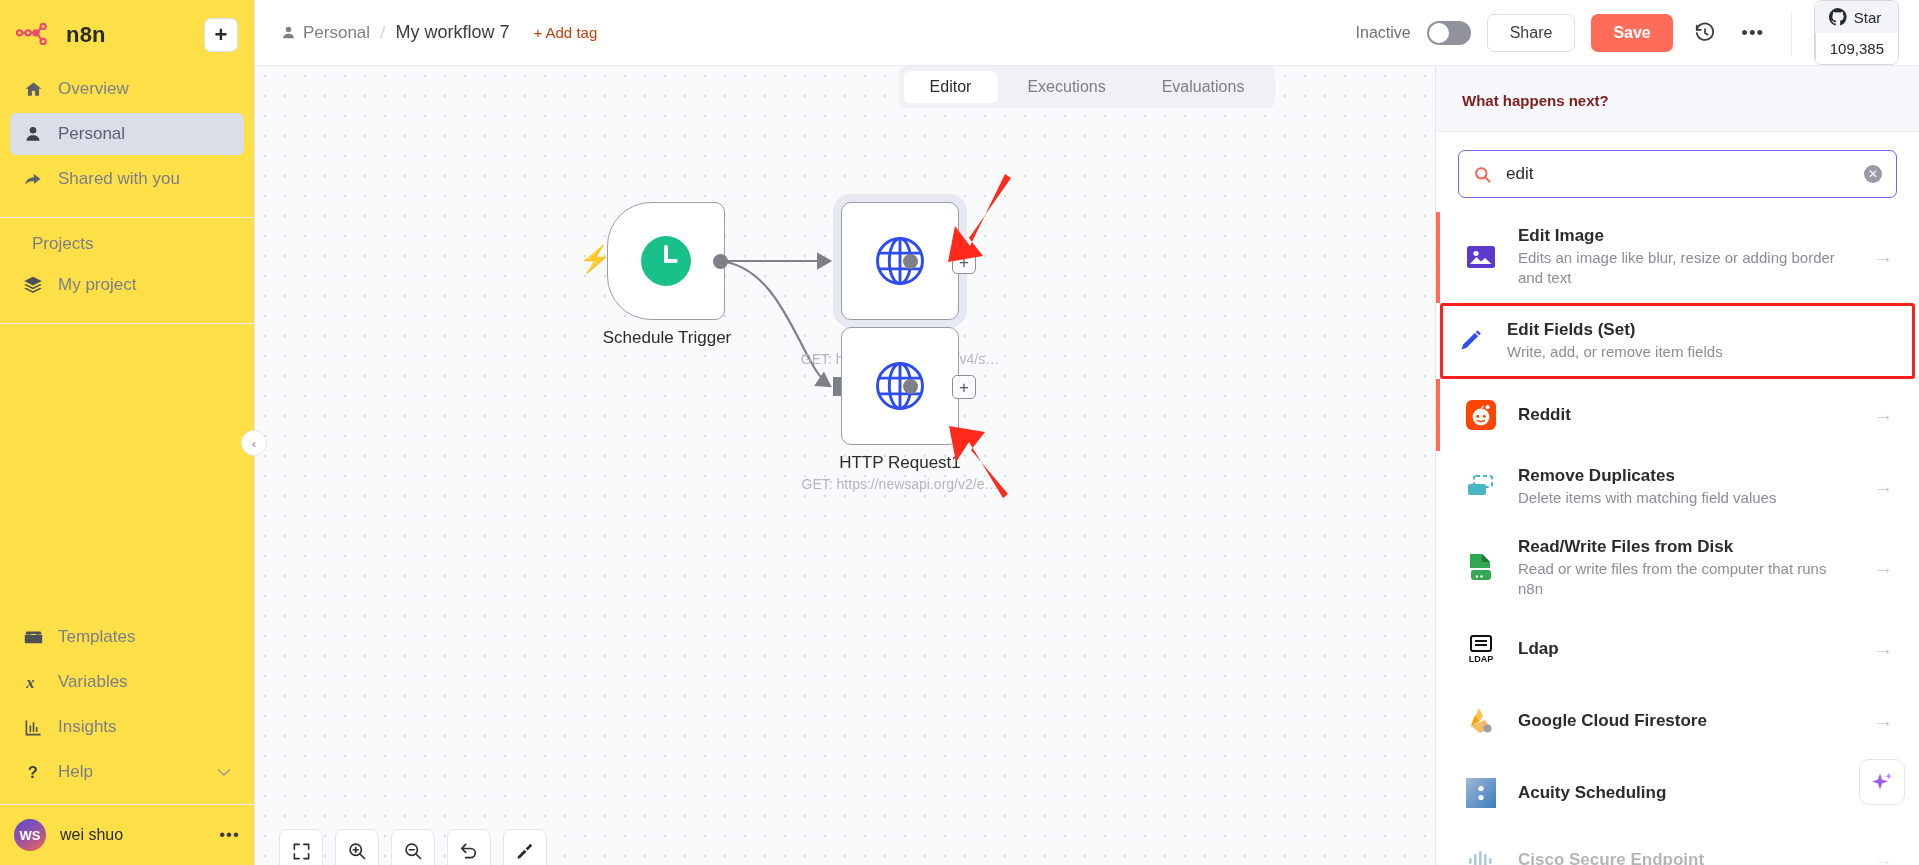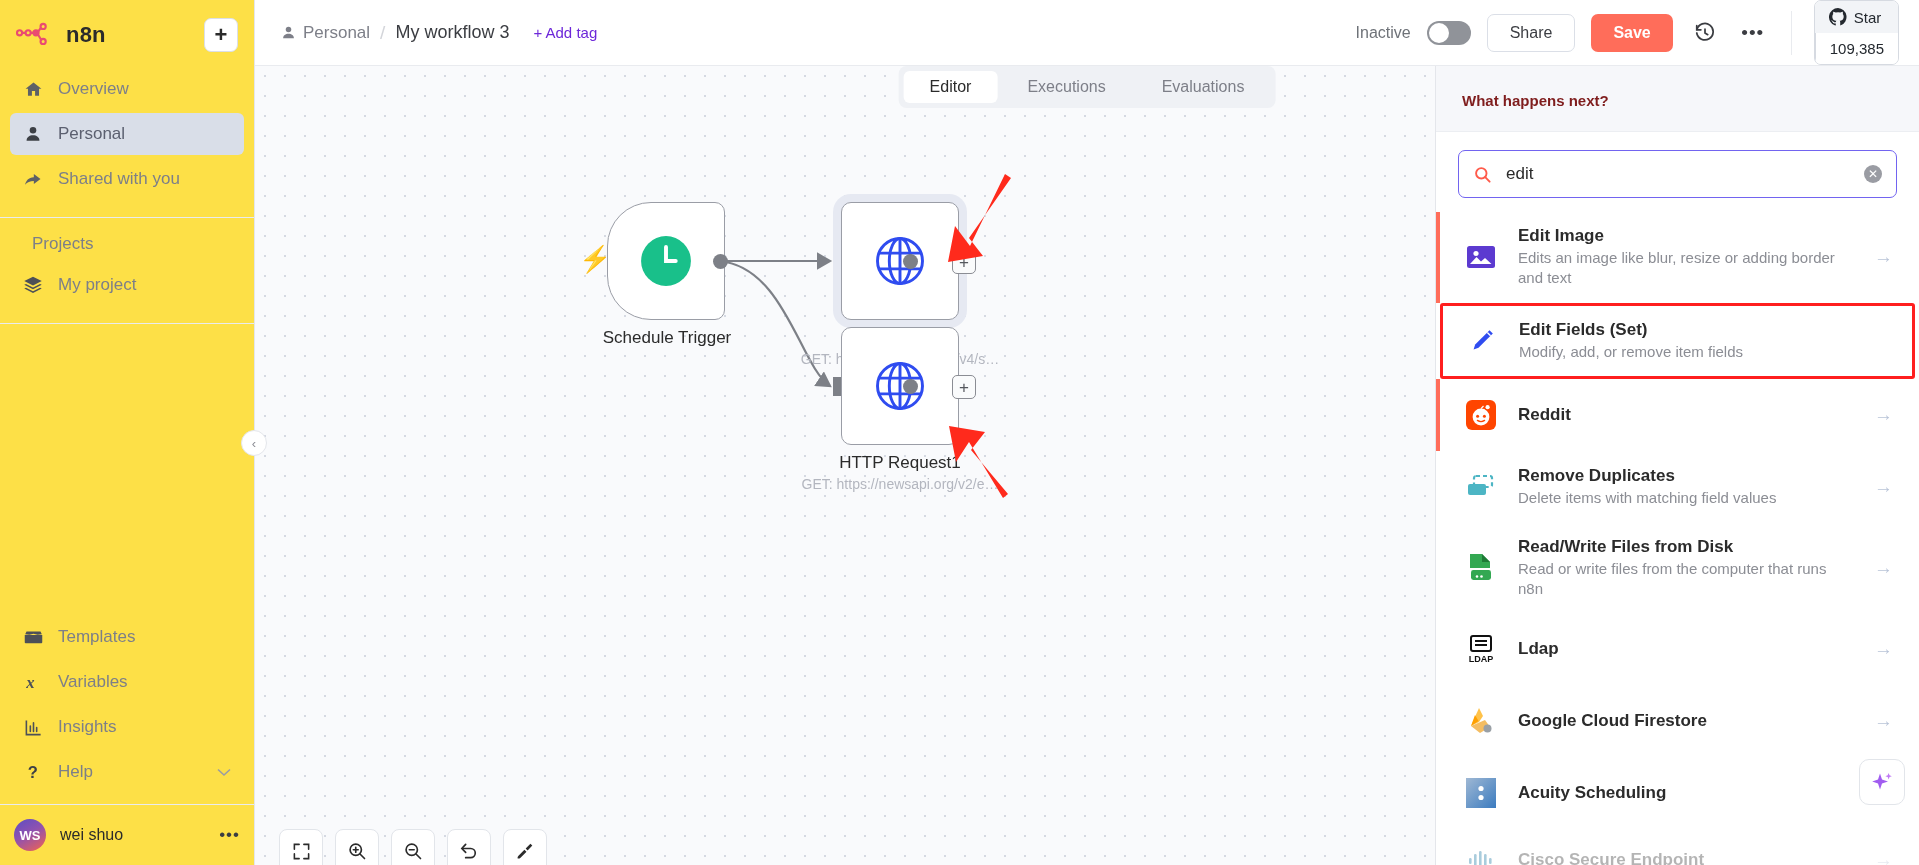--- a/index.html
+++ b/index.html
@@ -68,21 +68,21 @@
   .main { flex: 1 1 auto; position: relative; display: flex; flex-direction: column; }
 
   .topbar {
     height: 88px; background: #fff; border-bottom: 1px solid #e9ebef;
     display: flex; align-items: center; padding: 0 0 0 26px; position: relative; z-index: 20;
   }
   .crumbs { display: flex; align-items: center; gap: 10px; }
   .crumb-personal { display: flex; align-items: center; gap: 7px; color: #7d7f88; font-size: 17px; cursor: pointer; }
   .crumb-sep { color: #d3d5da; font-size: 19px; }
   .crumb-title { color: #3b3d42; font-size: 18px; cursor: pointer; }
-  .add-tag { color: #6d28d9; font-size: 15px; margin-left: 14px; cursor: pointer; }
+  .add-tag { color: #c2410c; font-size: 15px; margin-left: 14px; cursor: pointer; }
 
   .top-right { margin-left: auto; display: flex; align-items: center; gap: 16px; padding-right: 20px; }
   .inactive-label { color: #6e7278; font-size: 16px; }
   .toggle {
     width: 44px; height: 24px; border-radius: 12px; background: #909399;
     position: relative; cursor: pointer;
   }
   .toggle .knob {
     position: absolute; top: 2px; left: 2px; width: 20px; height: 20px;
     border-radius: 50%; background: #fff;
@@ -199,21 +199,21 @@
     padding: 14px 26px 14px 24px; cursor: pointer; position: relative;
     border-left: 4px solid transparent; min-height: 72px;
   }
   .rp-item .ic { width: 34px; height: 34px; flex: 0 0 34px; display: flex; align-items: center; justify-content: center; }
   .rp-item .txt { flex: 1 1 auto; }
   .rp-item .nm { font-size: 17px; color: #2b2b2b; font-weight: bold; }
   .rp-item .ds { font-size: 15px; color: #8b8d94; margin-top: 2px; line-height: 1.35; }
   .rp-item .arr { color: #b9c4d8; font-size: 19px; flex: 0 0 20px; text-align: right; }
   .rp-item.highlighted {
     border: 3px solid #ff1f1f; border-radius: 3px; margin: 0 4px;
-    padding-left: 22px;
+    padding-left: 10px;
   }
   .rp-accent { border-left: 4px solid #ff6d5a; }
   .ai-fab {
     position: absolute; right: 14px; bottom: 96px;
     width: 46px; height: 46px; border: 1px solid #e2e5ea; border-radius: 10px;
     background: #fff; display: flex; align-items: center; justify-content: center;
     cursor: pointer; z-index: 10;
   }
   .rp-cut { padding-top: 4px; }
 
@@ -348,21 +348,21 @@
     <div class="topbar">
       <div class="crumbs">
         <span class="crumb-personal">
           <svg width="15" height="15" viewBox="0 0 24 24" fill="#7d7f88">
               <circle cx="12" cy="7" r="4.4"></circle>
               <path d="M3.4 21c0-4.6 3.9-7.2 8.6-7.2s8.6 2.6 8.6 7.2z"></path>
             </svg>
           <span>Personal</span>
         </span>
         <span class="crumb-sep">/</span>
-        <span class="crumb-title">My workflow 3</span>
+        <span class="crumb-title">My workflow 7</span>
         <span class="add-tag">+ Add tag</span>
       </div>
 
       <div class="top-right">
         <span class="inactive-label">Inactive</span>
         <div class="toggle">
           <div class="knob"></div>
         </div>
         <button class="btn-share">Share</button>
         <button class="btn-save">Save</button>
@@ -532,21 +532,21 @@
 
           <div class="rp-item highlighted">
             <span class="ic">
               <svg width="28" height="28" viewBox="0 0 28 28">
                   <path d="M21.5 3.2 24.8 6.5 10.5 20.8 5.6 22.4 7.2 17.5z" fill="#2f4cf0"></path>
                   <path d="M19.3 5.4 22.6 8.7" stroke="#fff" stroke-width="1.4"></path>
                 </svg>
             </span>
             <span class="txt">
               <span class="nm" style="display:block;">Edit Fields (Set)</span>
-              <span class="ds" style="display:block;">Modify, add, or remove item fields</span>
+              <span class="ds" style="display:block;">Write, add, or remove item fields</span>
             </span>
             <span class="arr"></span>
           </div>
 
           <div class="rp-item rp-accent">
             <span class="ic">
               <svg width="30" height="30" viewBox="0 0 30 30">
                   <rect width="30" height="30" rx="6" fill="#ff4500"></rect>
                   <circle cx="15" cy="17" r="8.4" fill="#fff"></circle>
                   <circle cx="11.6" cy="16.2" r="1.5" fill="#ff4500"></circle>

